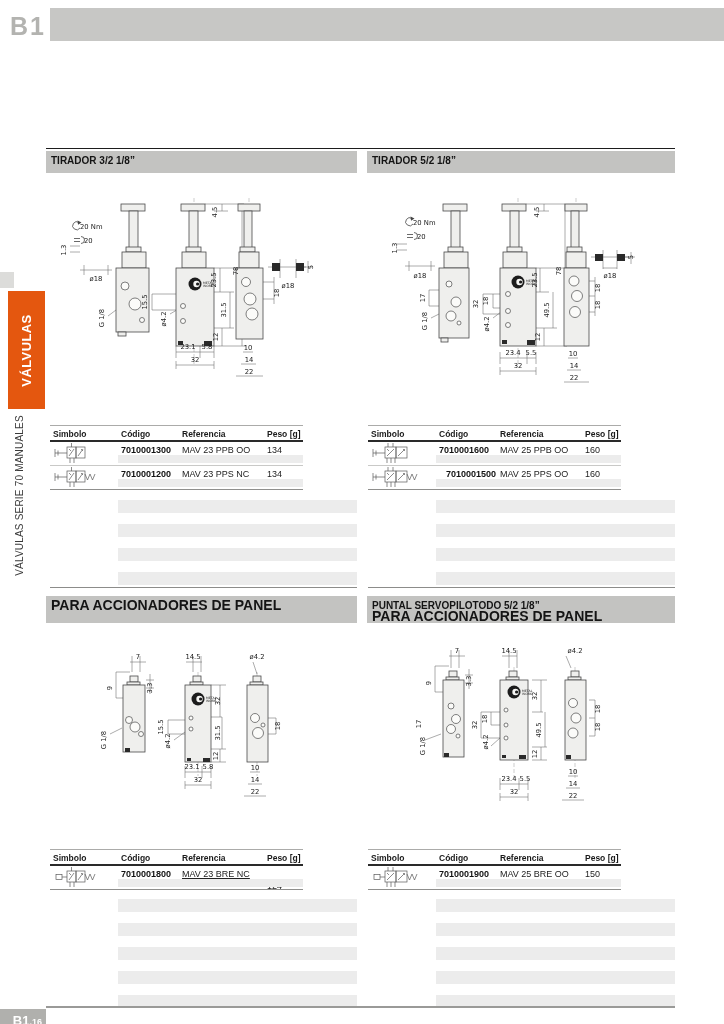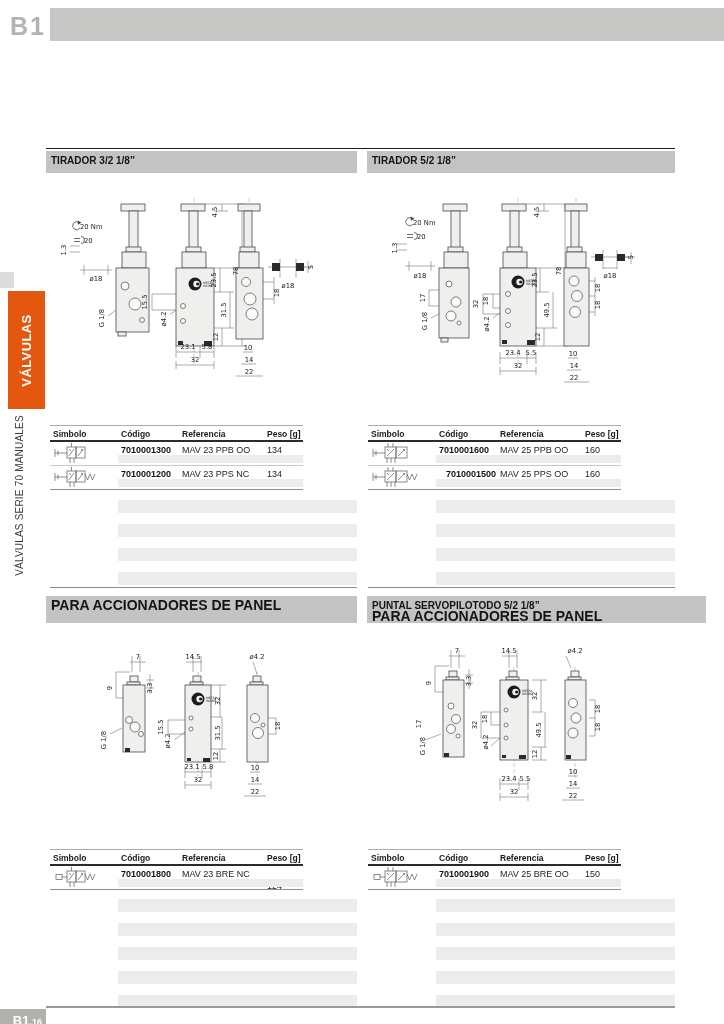--- a/index.html
+++ b/index.html
@@ -511,32 +511,32 @@
               <line x1="30" y1="7" x2="32" y2="9"></line>
               <rect x="5" y="8.5" width="6" height="5"></rect>
               <line x1="11" y1="11" x2="16" y2="11"></line>
               <path d="M34,8 l2.5,6 l2.5,-6 l2.5,6 l2.5,-6"></path>
               <line x1="20.5" y1="5" x2="20.5" y2="1"></line>
               <line x1="19" y1="16" x2="19" y2="21"></line>
               <line x1="23" y1="16" x2="23" y2="21"></line>
             </g>
           </svg>
           <span class="td cod" style="position: absolute; left: 71px; top: 3px;">7010001800</span>
-          <span class="td" style="position: absolute; left: 132px; top: 3px;">MAV 23 BRE NC</span>
+          <span class="td" style="position: absolute; left: 132px; top: 3px; text-decoration: underline;">MAV 23 BRE NC</span>
           <span class="td" style="position: absolute; left: 217px; top: 3px; margin-top: 12px;">124</span>
         </div>
         <div class="stripe" style="position: absolute; left: 68px; top: 30px; width: 185px; height: 8px;"></div>
         <div class="tbl-bottom" style="position: absolute; left: 0px; top: 40px; width: 253px;"></div>
       </div>
       <div class="abs stripe" style="left: 118px; top: 891px; width: 239px; height: 13px;"></div>
       <div class="abs stripe" style="left: 118px; top: 915px; width: 239px; height: 13px;"></div>
       <div class="abs stripe" style="left: 118px; top: 939px; width: 239px; height: 13px;"></div>
       <div class="abs stripe" style="left: 118px; top: 963px; width: 239px; height: 13px;"></div>
       <div class="abs stripe" style="left: 118px; top: 987px; width: 239px; height: 13px;"></div>
-      <div class="abs sec-header" style="left: 367px; top: 588px; width: 339px; height: 27px;">
+      <div class="abs sec-header" style="left: 367px; top: 588px; width: 308px; height: 27px;">
         <div class="l1">PUNTAL SERVOPILOTODO 5/2 1/8”</div>
         <div class="l2">PARA ACCIONADORES DE PANEL</div>
       </div>
       <svg width="307" height="212" viewBox="0 0 307 212" style="position: absolute; left: 367px; top: 628px;">
         <line x1="147" y1="39" x2="147" y2="150" stroke="#999" stroke-width="0.5" stroke-dasharray="4 2"></line>
         <line x1="208" y1="39" x2="208" y2="150" stroke="#999" stroke-width="0.5" stroke-dasharray="4 2"></line>
         <line x1="82" y1="28" x2="98" y2="28" stroke="#666" stroke-width="0.55"></line>
         <line x1="84" y1="22" x2="84" y2="40" stroke="#666" stroke-width="0.55"></line>
         <line x1="92" y1="22" x2="92" y2="40" stroke="#666" stroke-width="0.55"></line>
         <line x1="68" y1="38" x2="68" y2="64" stroke="#666" stroke-width="0.55"></line>

